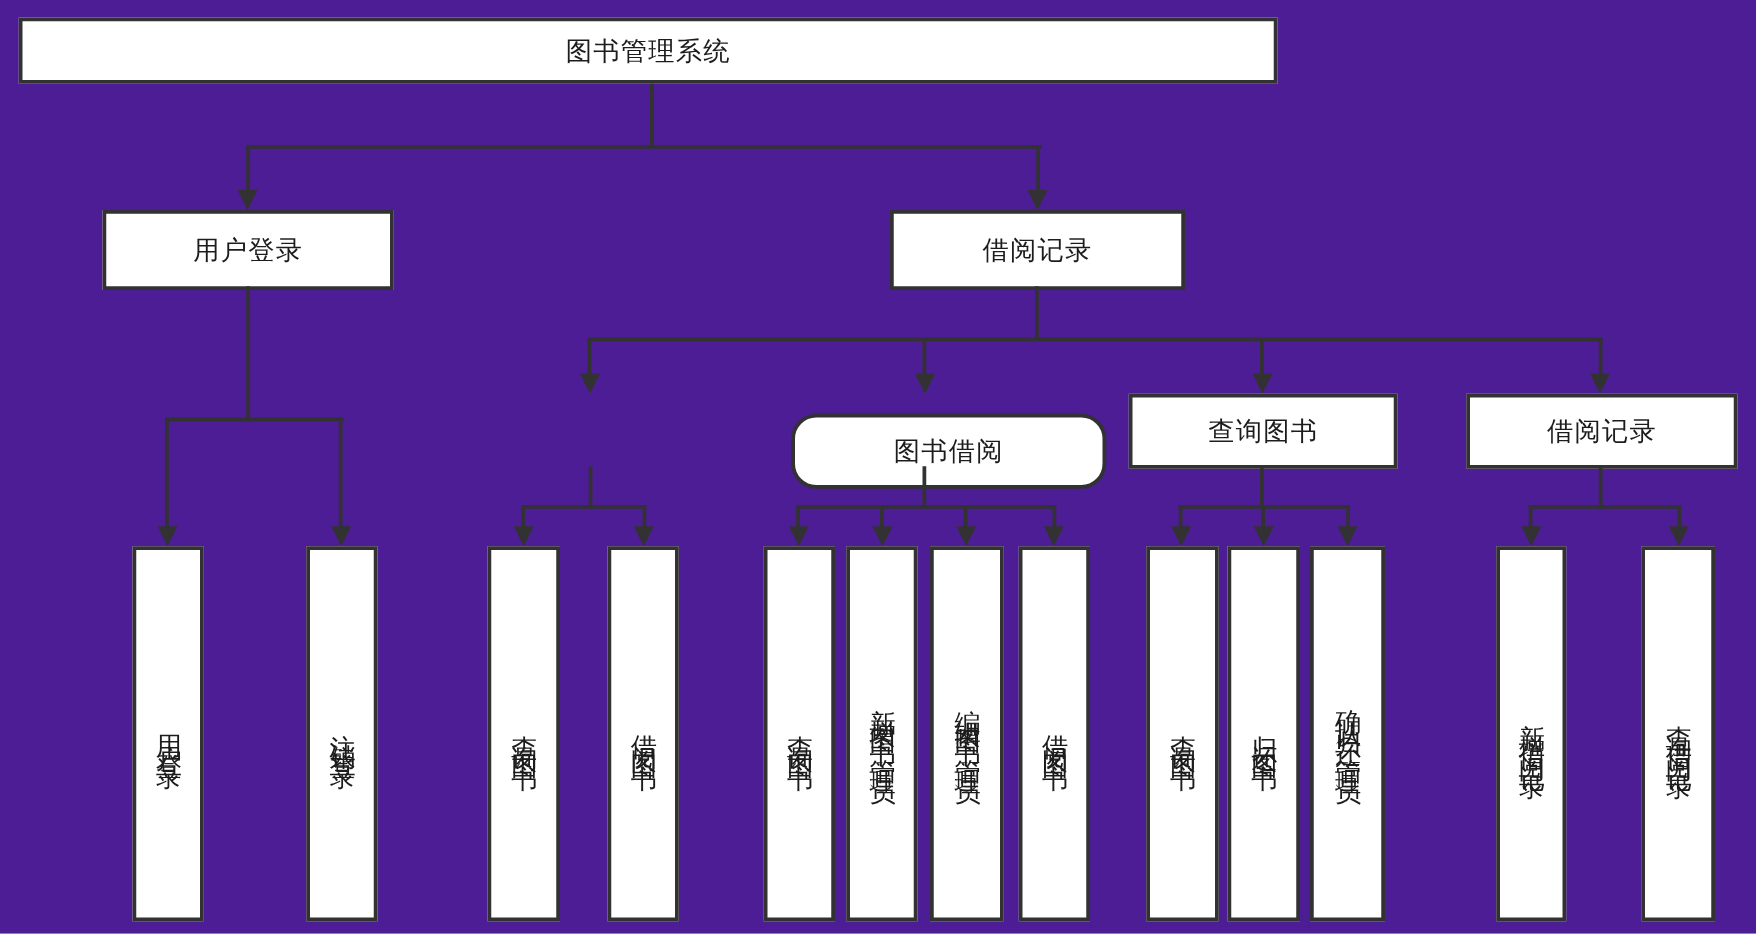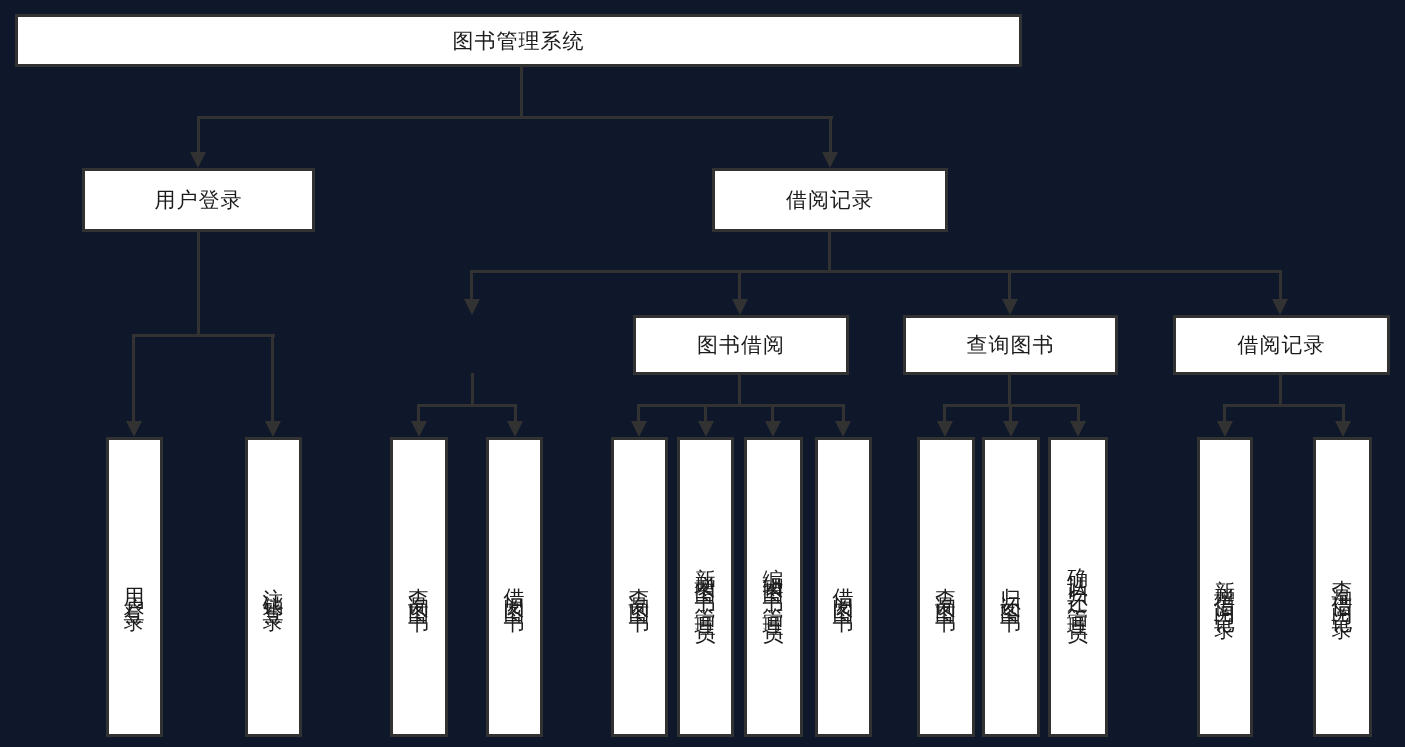--- a/index.html
+++ b/index.html
@@ -1,20 +1,20 @@
 <!DOCTYPE html>
 <html><head>
 <meta charset="utf-8">
 <style>
   html, body { margin: 0; padding: 0; background: #ffffff; }
   .canvas {
     position: relative;
     width: 1405px;
     height: 747px;
-    background: #0f172a;
+    background: #4c1d95;
     font-family: "Liberation Sans", "DejaVu Sans", sans-serif;
     color: #1c1c1c;
     overflow: hidden;
   }
   .hbox {
     position: absolute;
     box-sizing: border-box;
     border: 3px solid #323232;
     background: #ffffff;
     display: flex;
@@ -93,21 +93,21 @@
   <div class="ln" style="left:470px; top:270px; width:812px; height:3px;"></div>
   <div class="ln" style="left:470px; top:270px; width:3px; height:32px;"></div>
   <div class="tri" style="left:464px; top:299px;"></div>
   <div class="ln" style="left:738px; top:270px; width:3px; height:32px;"></div>
   <div class="tri" style="left:732px; top:299px;"></div>
   <div class="ln" style="left:1008px; top:270px; width:3px; height:32px;"></div>
   <div class="tri" style="left:1002px; top:299px;"></div>
   <div class="ln" style="left:1279px; top:270px; width:3px; height:32px;"></div>
   <div class="tri" style="left:1272px; top:299px;"></div>
 
-  <div class="hbox" style="left:633px; top:315px; width:216px; height:60px;">
+  <div class="hbox" style="left:633px; top:331px; width:252px; height:60px;border-radius:20px;">
     <span>图书借阅</span>
   </div>
   <div class="hbox" style="left:903px; top:315px; width:215px; height:60px;">
     <span>查询图书</span>
   </div>
   <div class="hbox" style="left:1173px; top:315px; width:217px; height:60px;">
     <span>借阅记录</span>
   </div>
 
   <div class="ln" style="left:471px; top:373px; width:3px; height:34px;"></div>

